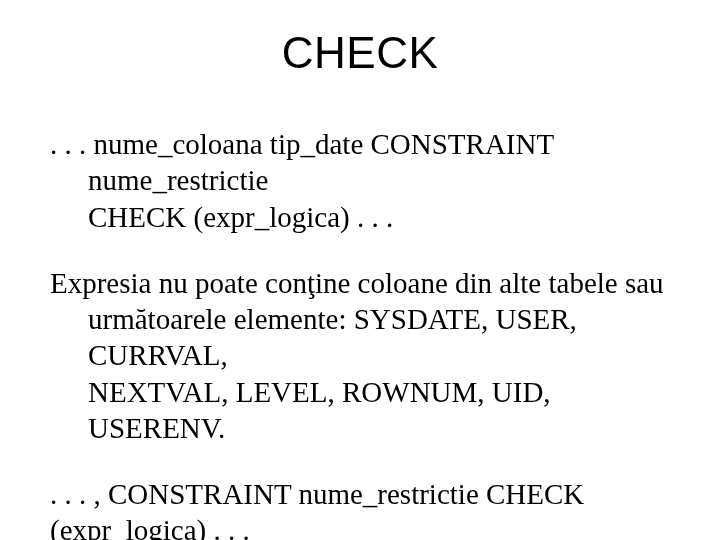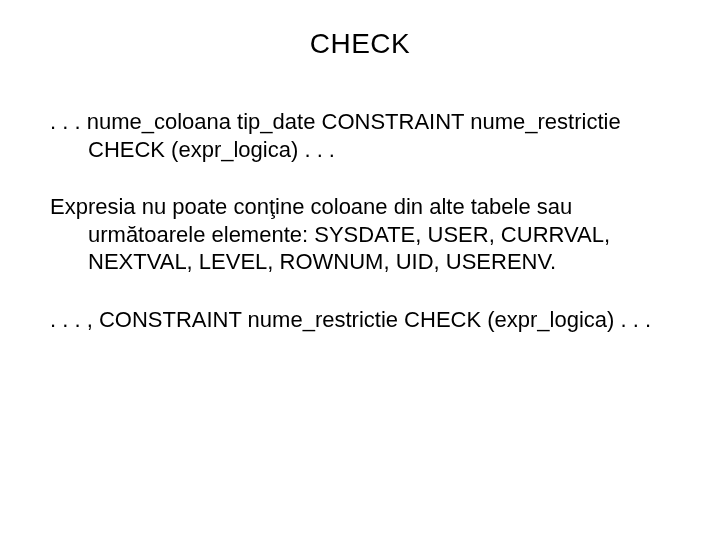--- a/index.html
+++ b/index.html
@@ -13,30 +13,31 @@
   }
   .slide {
     width: 720px;
     height: 540px;
     position: relative;
     box-sizing: border-box;
     padding: 20px 50px 20px 50px;
   }
   .title {
     text-align: center;
-    font-size: 28px;
+    font-size: 44px;
     font-weight: normal;
     margin-top: 8px;
     margin-bottom: 48px;
     letter-spacing: 0.5px;
   }
   .block {
-    font-size: 22px;
+    font-size: 29px;
     line-height: 1.25;
     margin-bottom: 30px;
+    font-family: Liberation Serif, serif;
   }
   .indent {
     padding-left: 38px;
     text-indent: -38px;
   }
   .indent2 {
     padding-left: 38px;
     text-indent: -38px;
   }
 </style>

